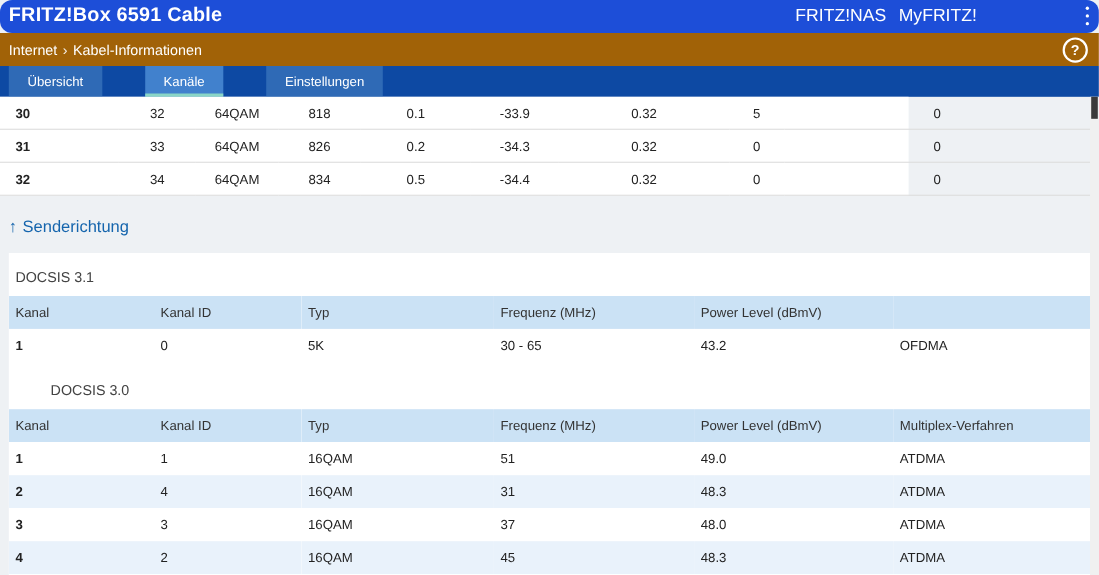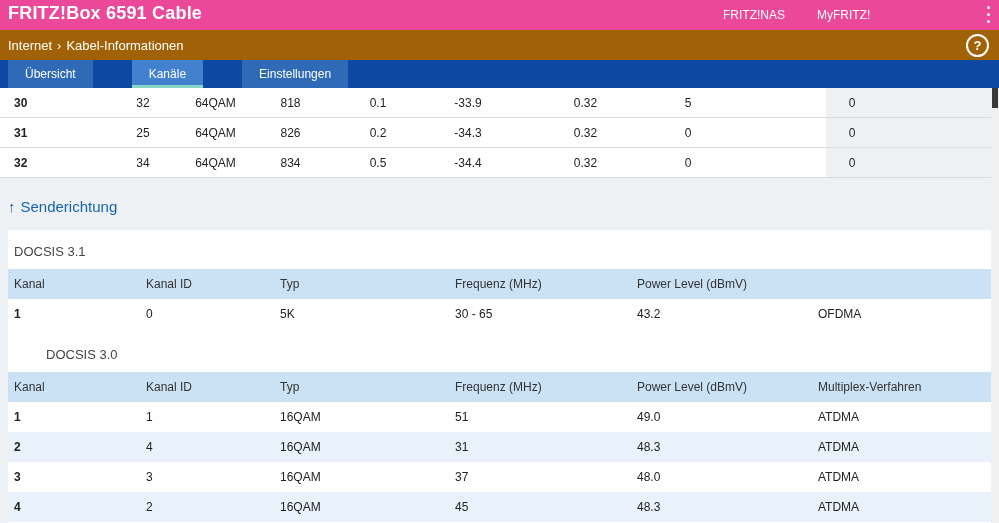--- a/index.html
+++ b/index.html
@@ -1,22 +1,22 @@
 <!DOCTYPE html>
 <html><head>
 <meta charset="utf-8">
 <style>
   html, body { margin: 0; padding: 0; }
   body { font-family: "Liberation Sans", sans-serif; background: #dfe3e8; }
   .page { position: relative; width: 999px; height: 523px; background: #eef1f4; overflow: hidden; }
 
   
-  .topbar { position: absolute; left: 0; top: 0; width: 100%; height: 30px; background: #ec4899; color: #fff; }
+  .topbar { position: absolute; left: 0; top: 0; width: 100%; height: 30px; background: #1d4ed8; color: #fff; border-radius: 11px; }
   .app-title { position: absolute; left: 8px; top: 3px; font-size: 18px; font-weight: bold; letter-spacing: 0.2px; }
-  .topbar-link { position: absolute; top: 0; height: 30px; display: flex; align-items: center; font-size: 12px; color: #fff; cursor: pointer; }
+  .topbar-link { position: absolute; top: 0; height: 30px; display: flex; align-items: center; font-size: 16px; color: #fff; cursor: pointer; }
   .link-nas { left: 723px; }
   .link-myfritz { left: 817px; }
   .menu-dots { position: absolute; right: 5px; top: 6px; width: 12px; height: 17px; display: flex; flex-direction: column; align-items: center; justify-content: space-between; cursor: pointer; }
   .menu-dots span { width: 3px; height: 3px; border-radius: 50%; background: #fff; }
 
   
   .breadcrumbbar { position: absolute; left: 0; top: 30px; width: 100%; height: 30px; background: #a16207; color: #fff; display: flex; align-items: center; font-size: 13px; }
   .breadcrumbbar .crumb { margin-left: 8px; cursor: pointer; }
   .breadcrumbbar .sep { margin-left: 5px; opacity: 0.9; }
   .breadcrumbbar .current { margin-left: 5px; }
@@ -107,21 +107,21 @@
             <td>64QAM</td>
             <td>818</td>
             <td>0.1</td>
             <td>-33.9</td>
             <td>0.32</td>
             <td>5</td>
             <td>0</td>
           </tr>
           <tr>
             <td>31</td>
-            <td>25</td>
+            <td>33</td>
             <td>64QAM</td>
             <td>826</td>
             <td>0.2</td>
             <td>-34.3</td>
             <td>0.32</td>
             <td>0</td>
             <td>0</td>
           </tr>
           <tr>
             <td>32</td>

